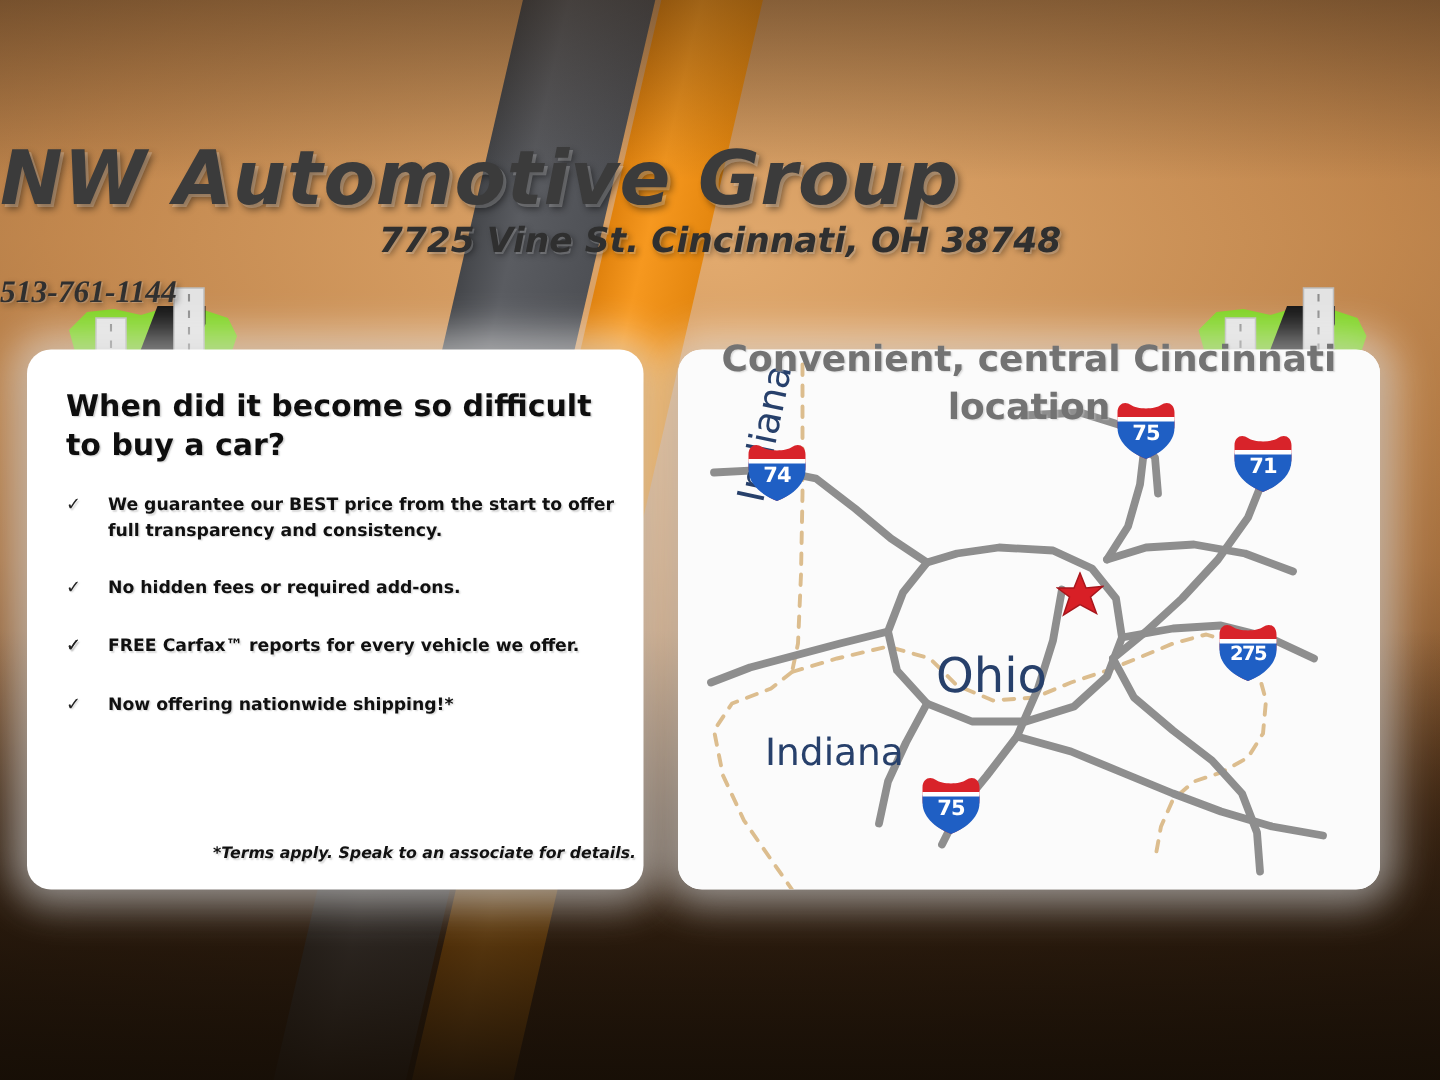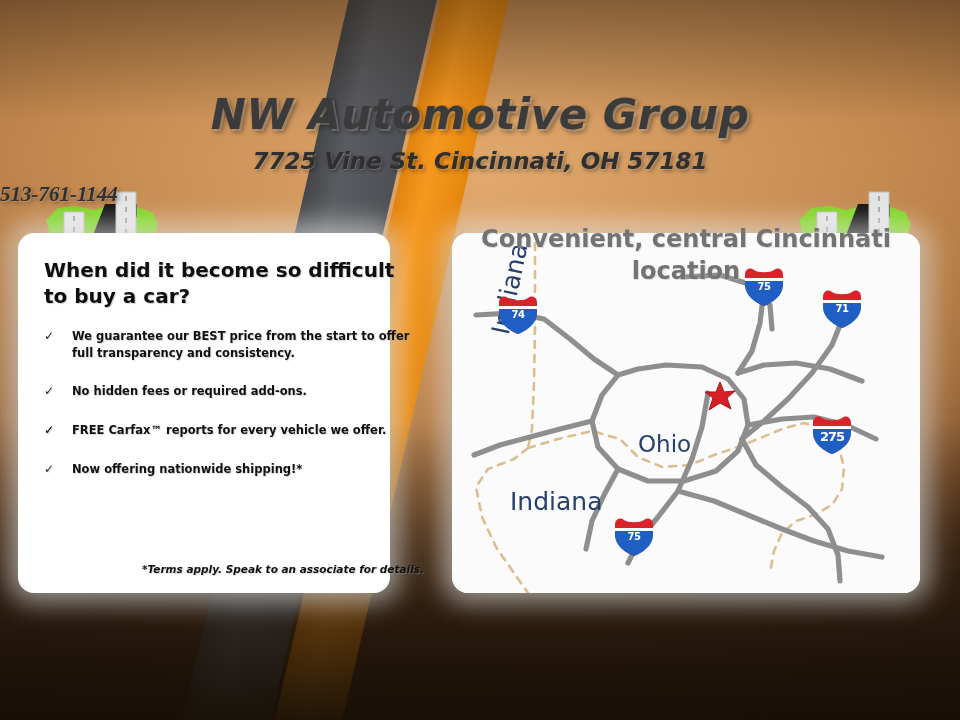--- a/index.html
+++ b/index.html
@@ -27,22 +27,22 @@
   }
   .shade-top{
     position:absolute;left:0;right:0;top:0;height:120px;
     background:linear-gradient(180deg,rgba(40,26,13,.42) 0%,rgba(40,26,13,0) 100%);
     pointer-events:none;
   }
 
   
   #header{position:absolute;left:0;top:86px;width:960px;height:150px;}
   .brandtitle{
-    position:absolute;left:0;right:0;top:4px;text-align:center;
-    font-size:42px;font-weight:bold;font-style:italic;letter-spacing:.5px;
+    position:absolute;left:0;right:0;top:4px;text-align:left;
+    font-size:50px;font-weight:bold;font-style:italic;letter-spacing:.5px;
     color:#3b3b3b;
     text-shadow:2px 2px 0 rgba(255,255,255,.22), 3px 3px 5px rgba(0,0,0,.45);
     font-family:"DejaVu Sans", sans-serif;
   }
   .brandaddr{
     position:absolute;left:0;right:0;top:62px;text-align:center;
     font-size:23px;font-weight:bold;font-style:italic;color:#2f2f2f;
     text-shadow:1px 1px 0 rgba(255,255,255,.20), 2px 2px 4px rgba(0,0,0,.4);
     font-family:"DejaVu Sans", sans-serif;
   }
@@ -54,21 +54,21 @@
   }
   .logo{position:absolute;width:120px;height:90px;}
   #logo-left{left:42px;top:104px;}
   #logo-right{left:795px;top:104px;}
 
   
   .panel{
     position:absolute;background:#fff;border-radius:16px;
     box-shadow:0 0 26px 10px rgba(255,255,255,.55), 0 6px 22px rgba(0,0,0,.35);
   }
-  #left-panel{left:18px;top:233px;width:372px;height:360px;}
+  #left-panel{left:18px;top:233px;width:411px;height:360px;}
   #right-panel{left:452px;top:233px;width:468px;height:360px;}
 
   
   .headline{
     position:absolute;left:26px;top:24px;width:366px;
     font-size:20px;font-weight:bold;color:#0e0e0e;line-height:1.32;
     font-family:"DejaVu Sans", sans-serif;
     text-shadow:1px 1px 1px rgba(150,150,150,.45);
   }
   ul.bullets{list-style:none;margin:0;padding:0;position:absolute;left:26px;top:95px;width:380px;}
@@ -93,27 +93,27 @@
     text-shadow:1px 1px 1px rgba(190,190,190,.55);
     z-index:6;
   }
   #mapcanvas{position:absolute;left:0;top:0;width:468px;height:360px;border-radius:16px;overflow:hidden;}
   .statelabel{
     position:absolute;color:#27406b;font-weight:normal;
     font-family:"DejaVu Sans", sans-serif;
     z-index:4;white-space:nowrap;
   }
   #lbl-indiana{left:34px;top:98px;font-size:25px;transform:rotate(-78deg);transform-origin:left top;}
-  #lbl-ohio{left:172px;top:198px;font-size:23px;margin-left:14px;}
+  #lbl-ohio{left:172px;top:198px;font-size:32px;}
   #lbl-kentucky{left:58px;top:254px;font-size:25px;}
 
   .shield{position:absolute;width:44px;height:42px;z-index:5;}
   .shield .num{
     position:absolute;left:0;right:0;top:16px;text-align:center;
-    font-size:10px;font-weight:bold;color:#fff;letter-spacing:-.5px;
+    font-size:14px;font-weight:bold;color:#fff;letter-spacing:-.5px;
     font-family:"DejaVu Sans", sans-serif;
   }
   .shield .num.wide{font-size:13px;letter-spacing:-1px;}
   #sh-74{left:44px;top:60px;}
   #sh-75t{left:290px;top:32px;}
   #sh-71{left:368px;top:54px;}
   #sh-275{left:358px;top:180px;}
   #sh-75b{left:160px;top:282px;}
 
   .star{position:absolute;left:252px;top:148px;width:32px;height:32px;z-index:5;}
@@ -140,21 +140,21 @@
           <line x1="32" y1="26" x2="32" y2="86" stroke="#8d8d8d" stroke-width="1.4" stroke-dasharray="5 6"></line>
         </g>
         <g>
           <rect x="74" y="2" width="20" height="66" fill="#e3e3e3" stroke="#bdbdbd" stroke-width="1"></rect>
           <line x1="84" y1="6" x2="84" y2="66" stroke="#8d8d8d" stroke-width="1.4" stroke-dasharray="5 6"></line>
         </g>
       </svg>
     </div>
 
     <div class="brandtitle">NW Automotive Group</div>
-    <div class="brandaddr">7725 Vine St. Cincinnati, OH 57181</div>
+    <div class="brandaddr">7725 Vine St. Cincinnati, OH 38748</div>
     <div class="brandphone">513-761-1144</div>
 
     <div class="logo" id="logo-right">
       <svg viewBox="0 0 120 90" width="120" height="90">
         <path d="M4 30 L16 18 L34 16 L52 20 L72 14 L92 16 L110 22 L116 34 L112 46
                  L104 54 L100 66 L88 74 L74 70 L60 76 L44 72 L30 76 L18 66 L10 52 Z" fill="#7ed321"></path>
         <polygon points="63,14 95,14 95,26 72,74 40,74" fill="#111"></polygon>
         <g>
           <rect x="22" y="22" width="20" height="66" fill="#e3e3e3" stroke="#bdbdbd" stroke-width="1"></rect>
           <line x1="32" y1="26" x2="32" y2="86" stroke="#8d8d8d" stroke-width="1.4" stroke-dasharray="5 6"></line>

